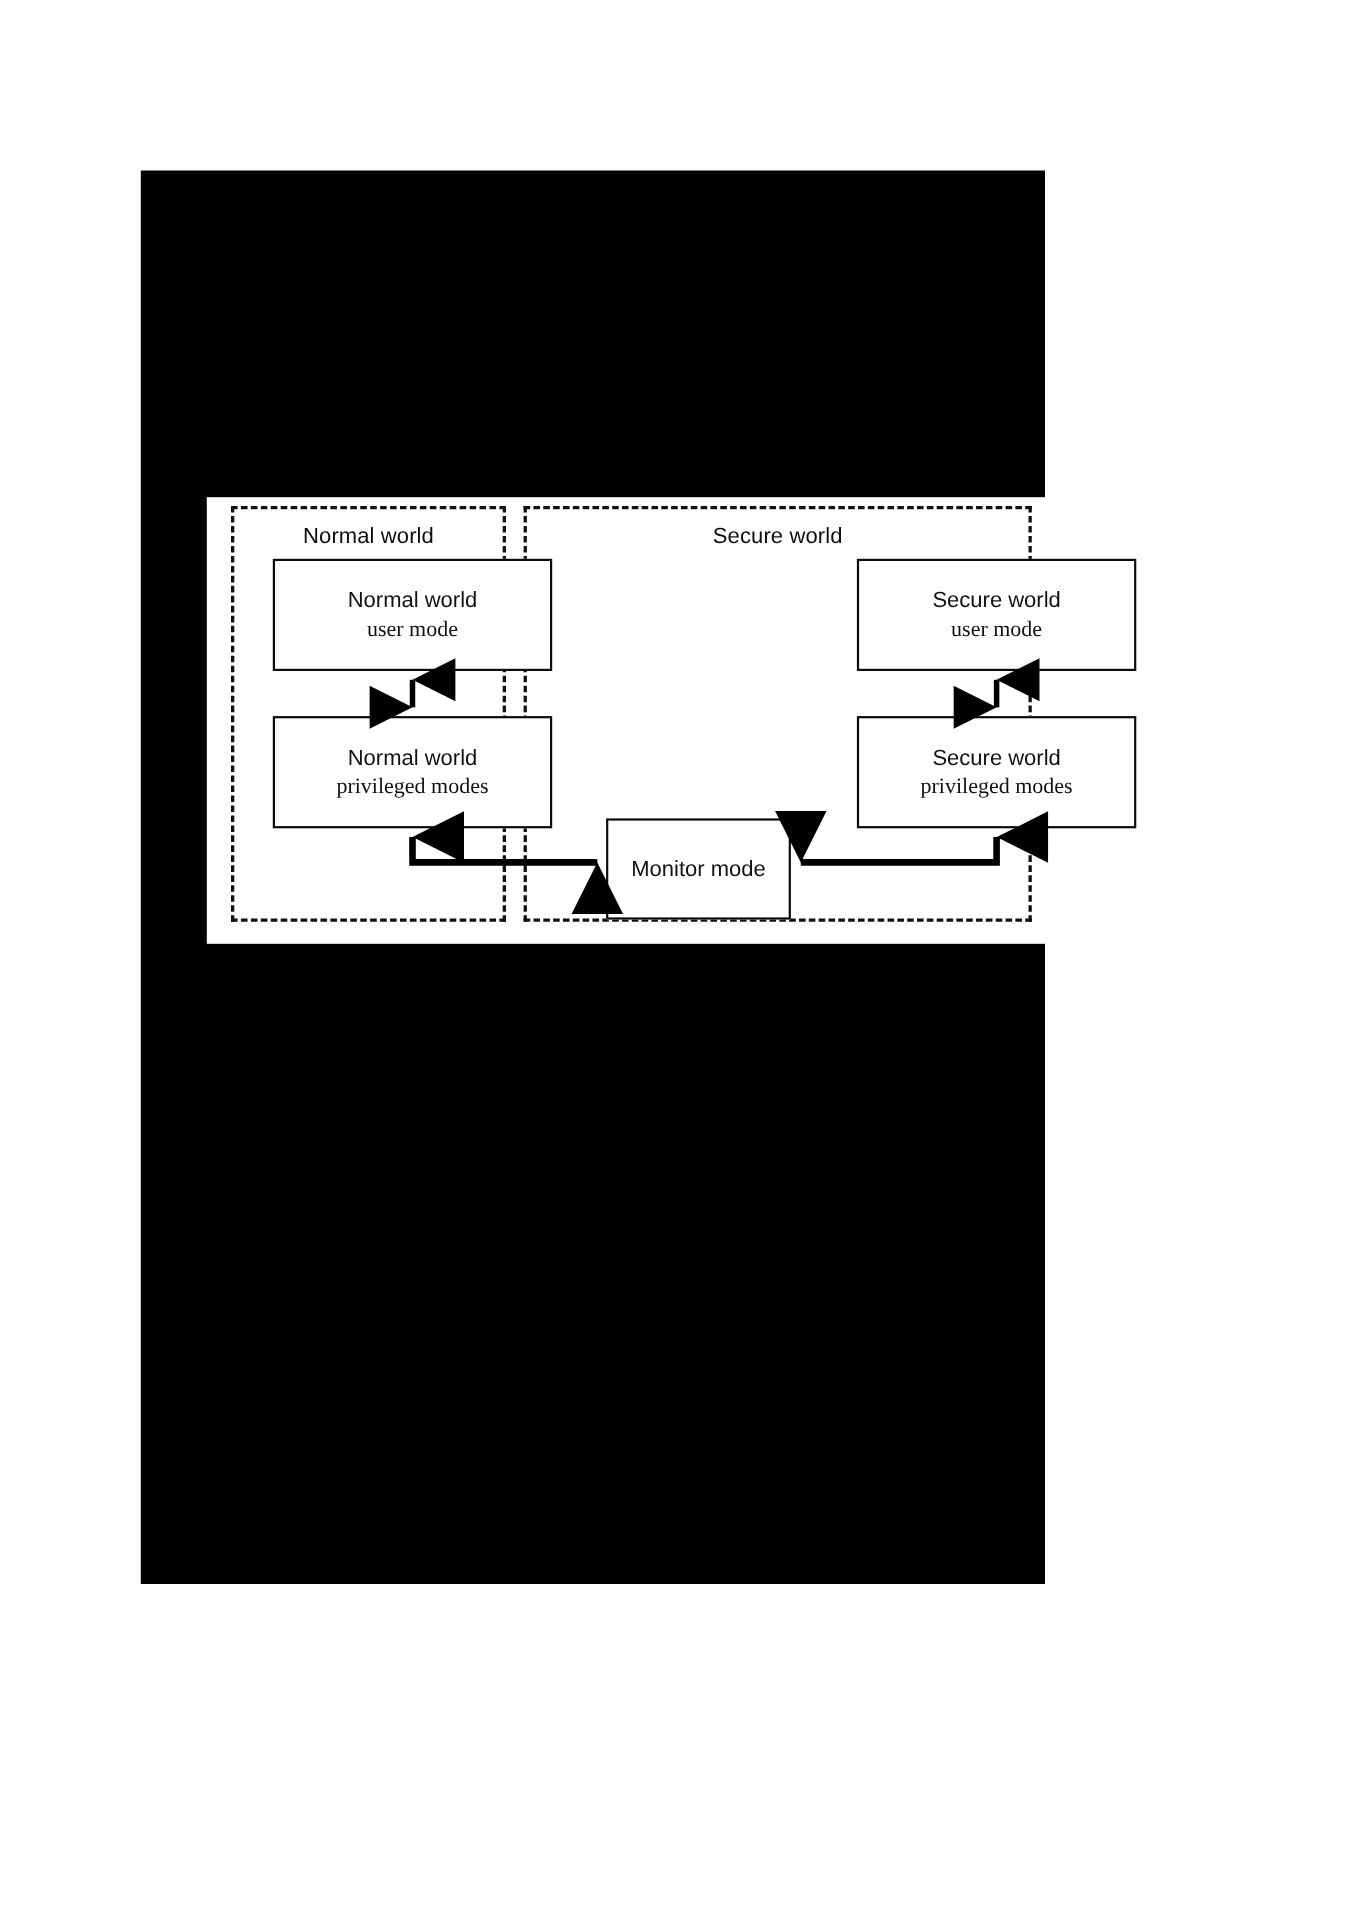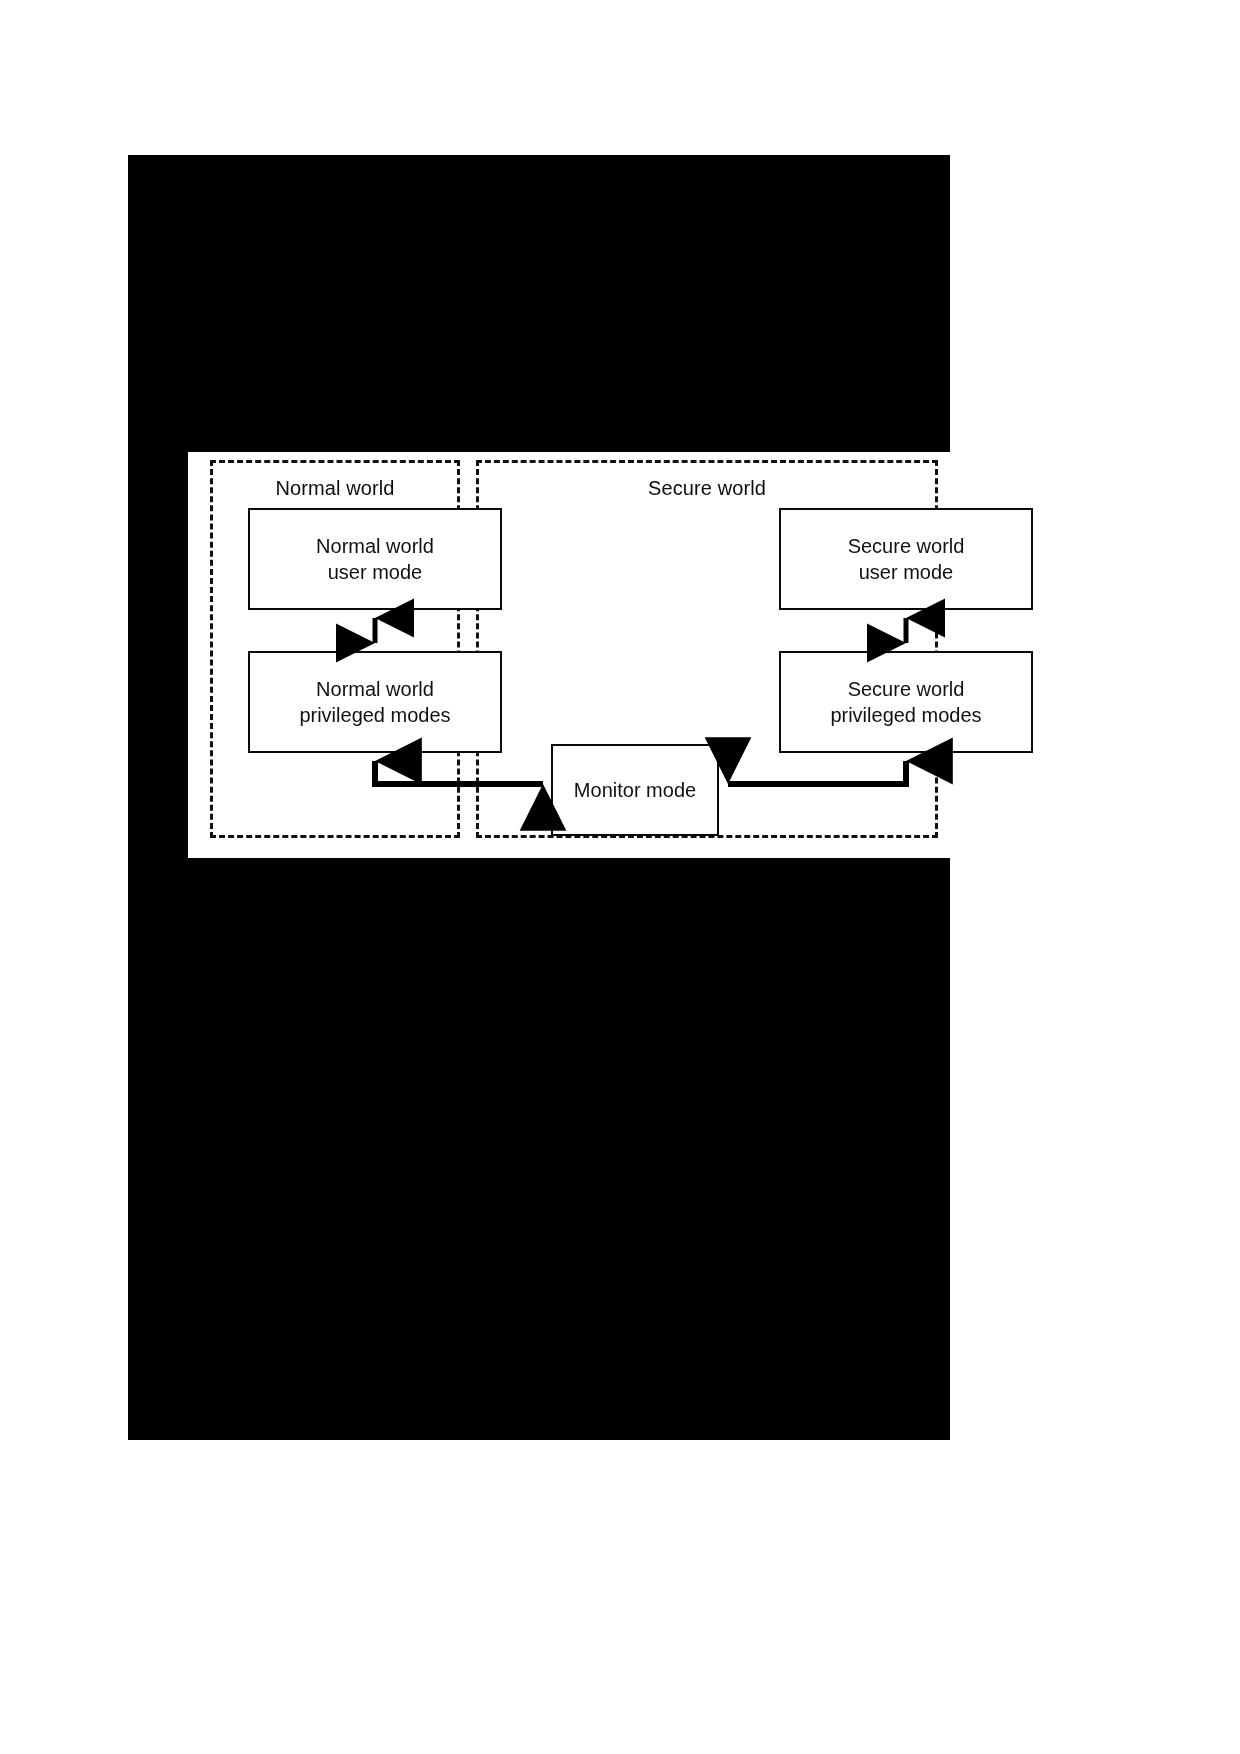--- a/index.html
+++ b/index.html
@@ -75,21 +75,21 @@
     background: #ffffff;
     display: flex;
     flex-direction: column;
     align-items: center;
     justify-content: center;
     font-size: 20px;
     color: #111111;
     line-height: 1.32;
     text-align: center;
   }
-  .mode-box .line2 { display: block; }
+  .mode-box .line2 { display: block; font-family: Liberation Serif, serif; }
 
   #box-nw-user {
     left: 60px;
     top: 56px;
     width: 254px;
     height: 102px;
   }
   #box-nw-priv {
     left: 60px;
     top: 199px;

